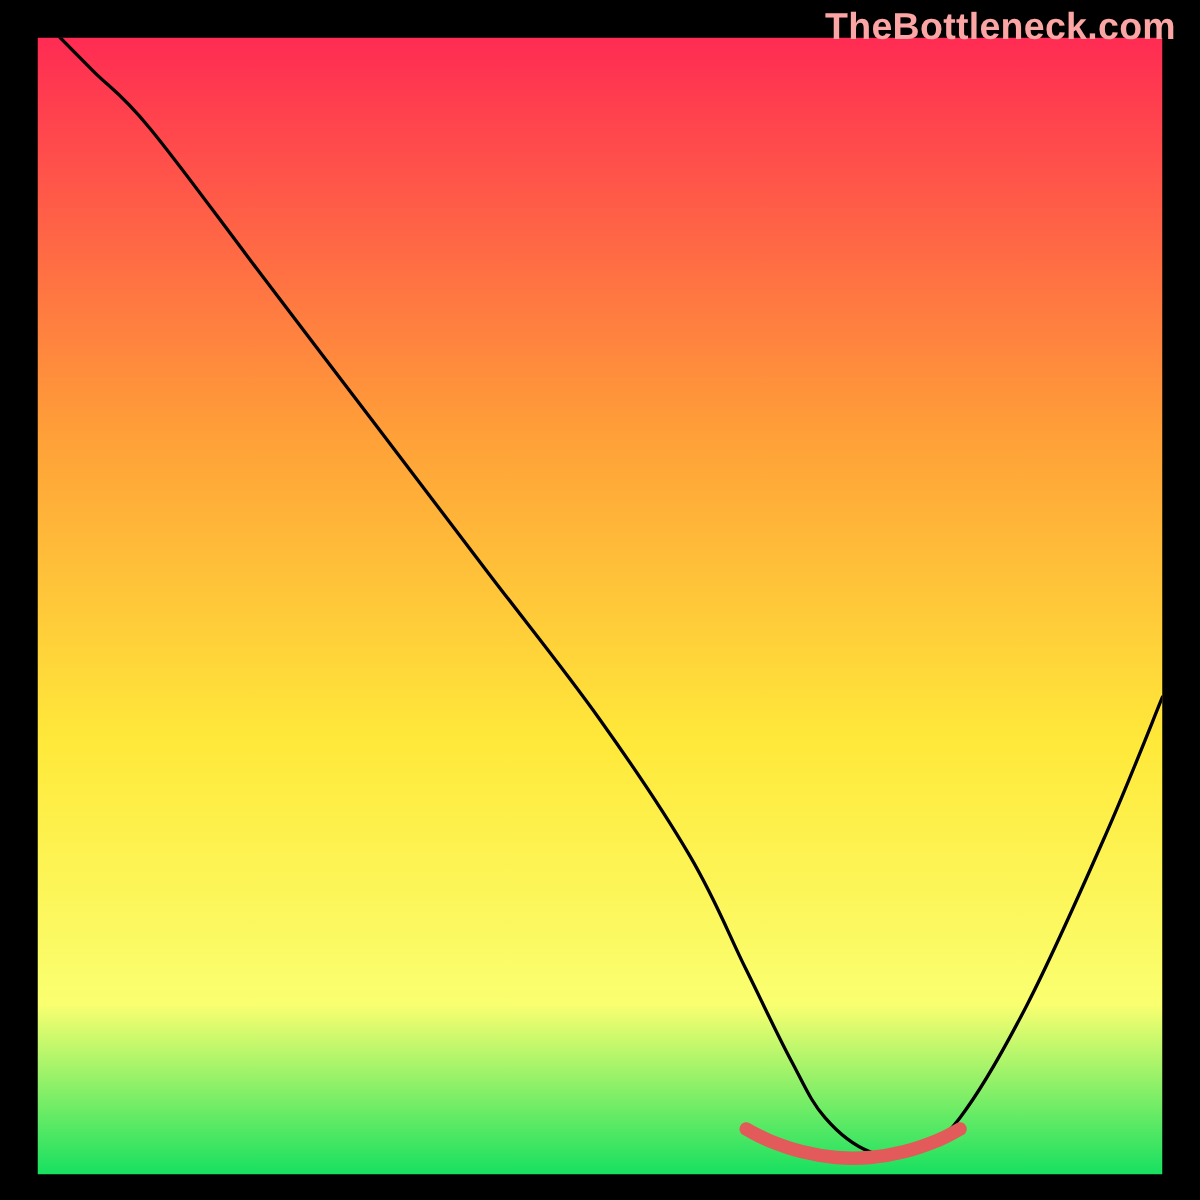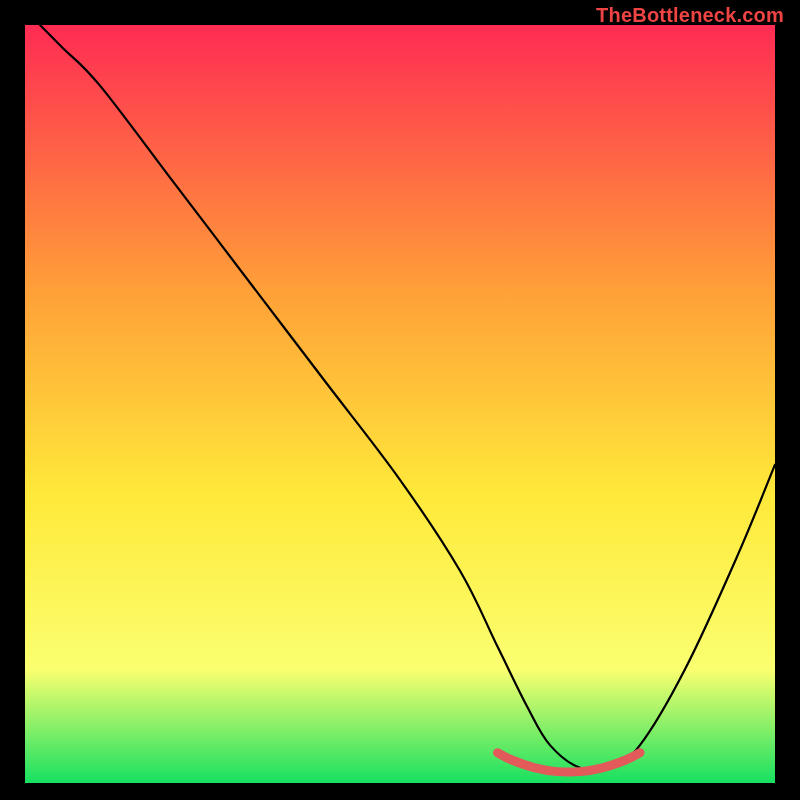--- a/index.html
+++ b/index.html
@@ -16,23 +16,23 @@
     left: 25px;
     width: 750px;
     height: 758px;
     background: #000;
   }
   .watermark {
     position: absolute;
     top: 4px;
     right: 16px;
     font-family: Arial, Helvetica, sans-serif;
-    font-size: 20px;
+    font-size: 25px;
     font-weight: bold;
-    color: #ef4444;
+    color: #fca5a5;
     letter-spacing: 0.2px;
   }
   svg {
     display: block;
   }
 </style>
 </head>
 <body>
 
 <div class="frame">

